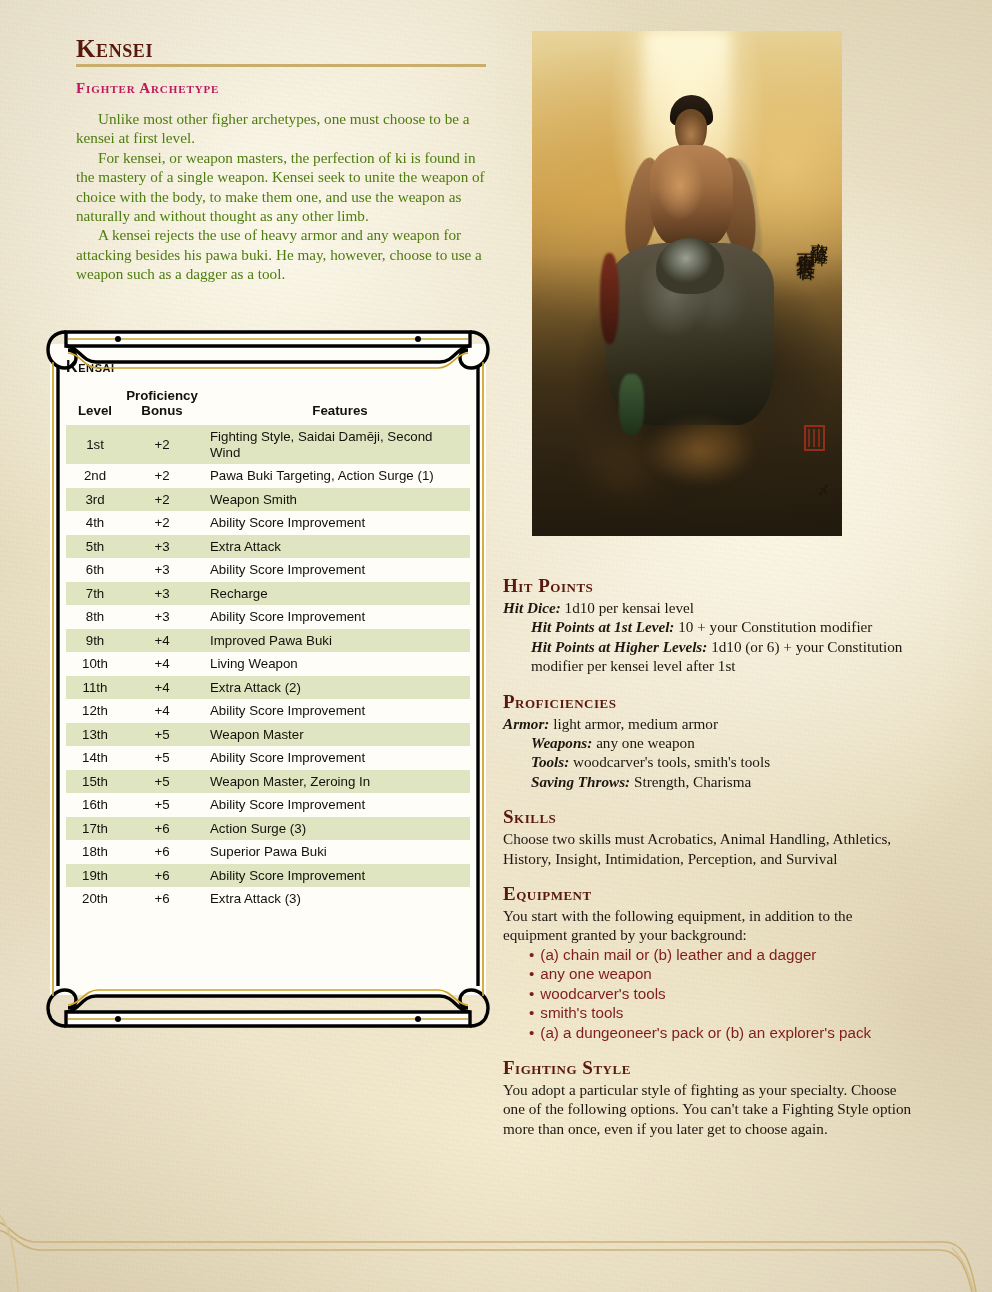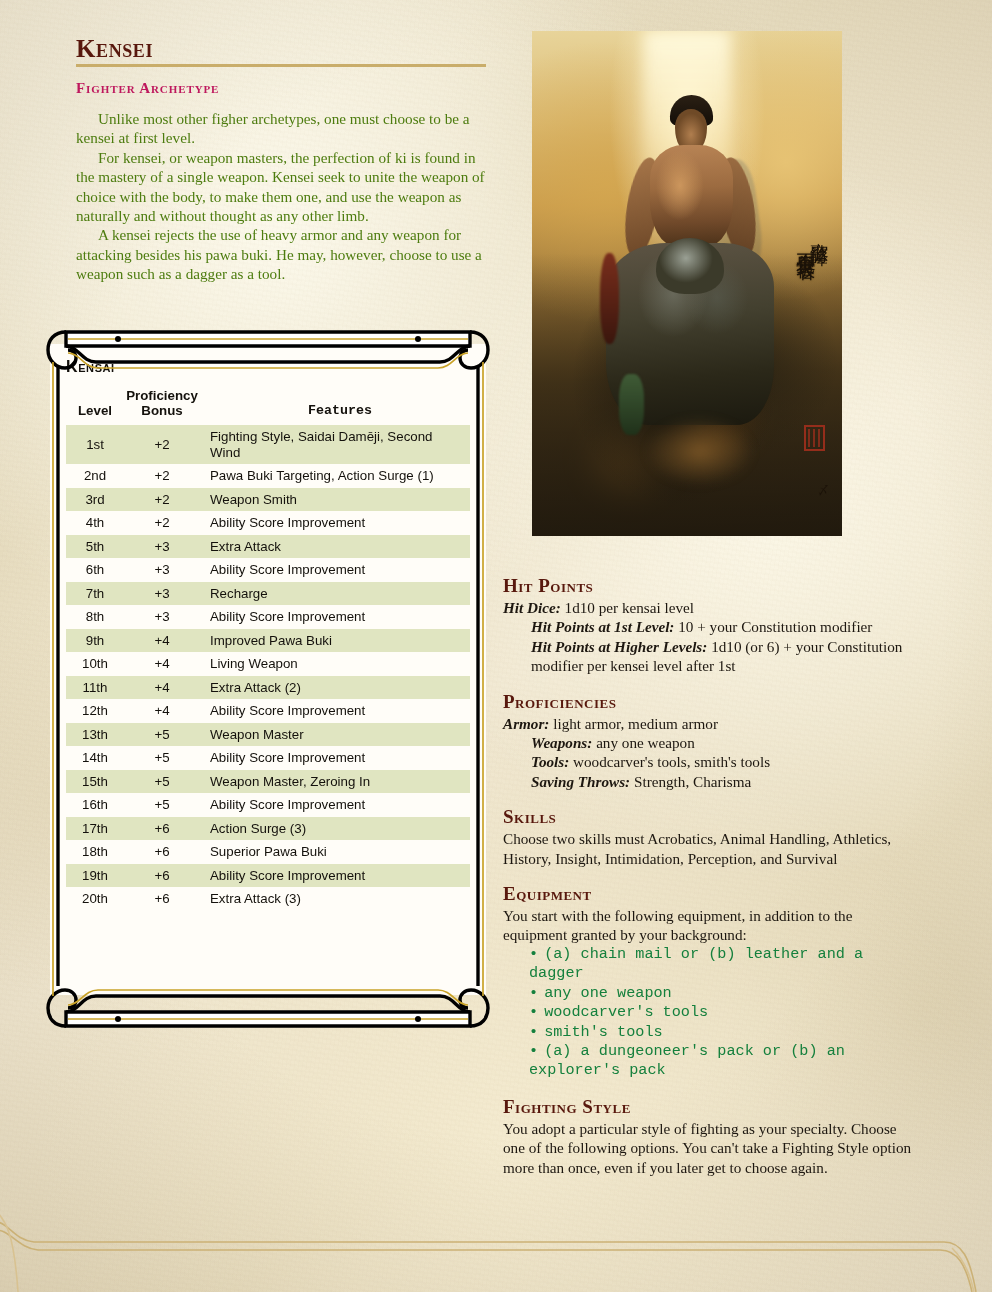--- a/index.html
+++ b/index.html
@@ -68,22 +68,22 @@
     text-indent:22px;
   }
   .rcopy{
     font-family:"Liberation Serif", serif;
     font-size:15.2px;line-height:19.4px;color:#1d1710;margin:0;
   }
   .rcopy .lbl{font-weight:bold;font-style:italic;}
   .ind1{margin-left:28px;}
   .seclist{margin:0;padding:0;list-style:none;}
   .seclist li{
-    font-family:Liberation Mono, monospace;
-    font-size:15.2px;line-height:19.4px;color:#15803d;margin-left:26px;
+    font-family:Liberation Sans, sans-serif;
+    font-size:15.2px;line-height:19.4px;color:#7f1d1d;margin-left:26px;
   }
   .seclist li::before{content:"\2022";margin-right:6px;}
   .gap{height:15px;}
 
   
   .illo{
     position:absolute;left:532px;top:31px;width:310px;height:505px;
     overflow:hidden;background:#5a4420;
   }
   .illo-sky{
@@ -223,21 +223,21 @@
     font-size:16px;font-weight:bold;color:#14110c;
     font-variant:small-caps;letter-spacing:.6px;margin-bottom:13px;
   }
   table.lvl{border-collapse:collapse;width:100%;
     font-family:"Liberation Sans", sans-serif;font-size:13.3px;color:#14110c;}
   table.lvl th{
     font-weight:bold;padding:0 0 7px 0;vertical-align:bottom;line-height:14.5px;
   }
   table.lvl th.c-level{width:58px;text-align:center;}
   table.lvl th.c-prof{width:76px;text-align:center;}
-  table.lvl th.c-feat{text-align:center;padding-left:10px;font-family:Liberation Mono, monospace;}
+  table.lvl th.c-feat{text-align:center;padding-left:10px;}
   table.lvl td{padding:4px 0;line-height:15.5px;}
   table.lvl td.c-level{text-align:center;}
   table.lvl td.c-prof{text-align:center;}
   table.lvl td.c-feat{padding-left:10px;padding-right:8px;text-align:left;}
   table.lvl tr.odd td{background:#e0e5c1;}
 </style>
 </head>
 <body>
 
 <div class="page-bg"></div>

